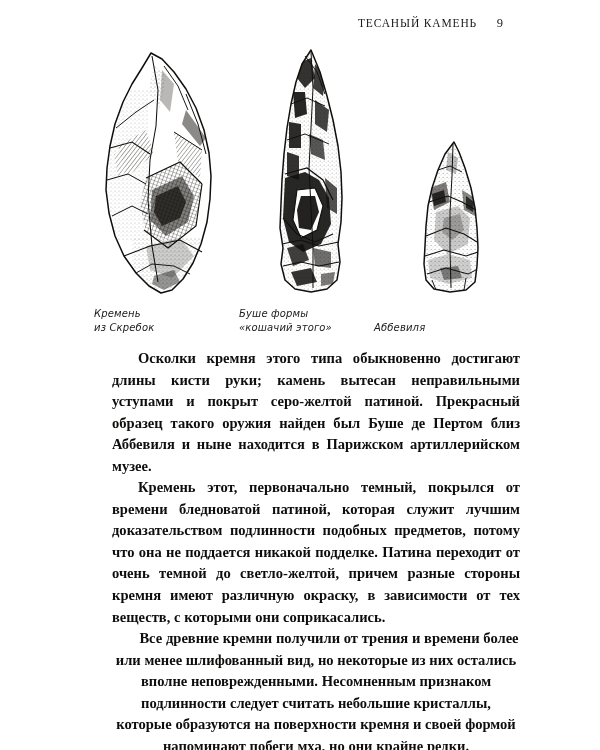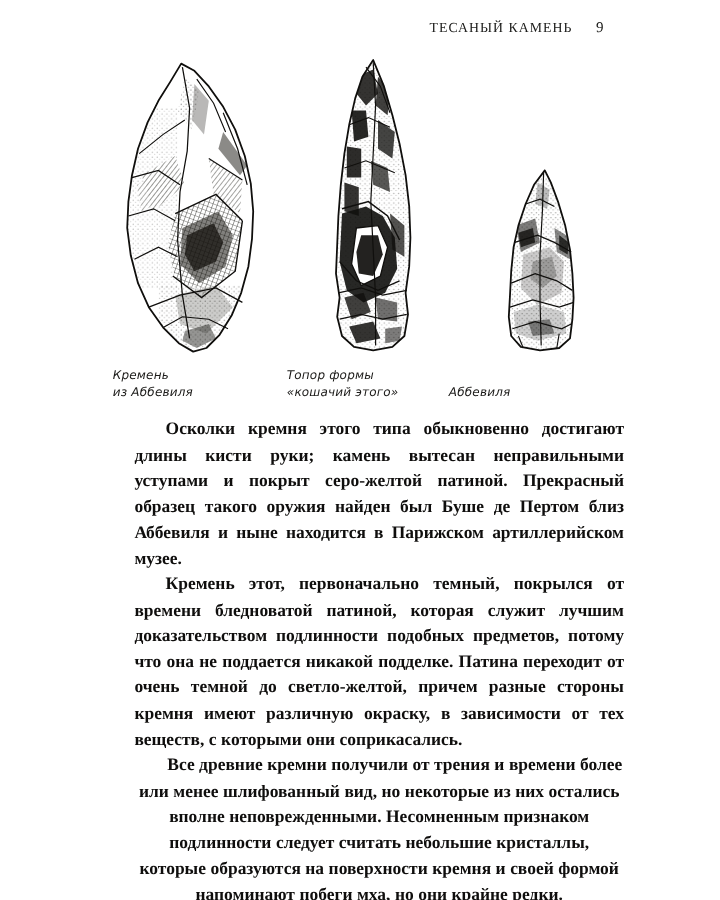--- a/index.html
+++ b/index.html
@@ -186,21 +186,21 @@
           <path d="M72 82 L100 100" fill="none" stroke="#100f0d" stroke-width="1"></path>
           <path d="M84 44 L96 74 L104 104" fill="none" stroke="#100f0d" stroke-width="1"></path>
           <path d="M22 206 L48 196 L78 190 L100 202" fill="none" stroke="#100f0d" stroke-width="1.05"></path>
           <path d="M34 223 L50 214 L72 216 L88 224" fill="none" stroke="#100f0d" stroke-width="0.95"></path>
           <path d="M14 78 L34 62 L52 50" fill="none" stroke="#100f0d" stroke-width="0.95"></path>
           <path d="M62 16 L76 36 L86 60" fill="none" stroke="#100f0d" stroke-width="0.95"></path>
         </svg>
       </div>
       <div class="fig-caption">
         <span>Кремень</span>
-        <span>из Аббевиля</span>
+        <span>из Скребок</span>
       </div>
     </div>
 
     <div class="figure" id="figure-2">
       <div class="fig-art">
         <svg width="84" height="250" viewBox="0 0 84 250" xmlns="http://www.w3.org/2000/svg">
           <defs>
             <pattern id="stipple2" width="4" height="4" patternUnits="userSpaceOnUse">
               <rect width="4" height="4" fill="#ffffff"></rect>
               <circle cx="1.2" cy="1.1" r="0.6" fill="#15140f"></circle>
@@ -247,21 +247,21 @@
           <path d="M12 170 L26 186 L44 194 L62 186" fill="none" stroke="#100f0d" stroke-width="1.1"></path>
           <path d="M26 142 L44 140 L52 158 L46 182 L30 190 L22 172 Z" fill="none" stroke="#100f0d" stroke-width="1.1"></path>
           <path d="M11 196 L30 192 L48 198 L68 194" fill="none" stroke="#100f0d" stroke-width="1.05"></path>
           <path d="M12 218 L30 214 L48 218 L68 214" fill="none" stroke="#100f0d" stroke-width="1.05"></path>
           <path d="M20 56 L36 50 L54 58" fill="none" stroke="#100f0d" stroke-width="0.95"></path>
           <path d="M16 92 L34 86 L58 96" fill="none" stroke="#100f0d" stroke-width="0.95"></path>
           <path d="M34 8 L46 24 L54 46" fill="none" stroke="#100f0d" stroke-width="0.95"></path>
         </svg>
       </div>
       <div class="fig-caption">
-        <span>Топор формы</span>
+        <span>Буше формы</span>
         <span>«кошачий этого»</span>
       </div>
     </div>
 
     <div class="figure" id="figure-3">
       <div class="fig-art">
         <svg width="70" height="158" viewBox="0 0 70 158" xmlns="http://www.w3.org/2000/svg">
           <defs>
             <pattern id="stipple3" width="4" height="4" patternUnits="userSpaceOnUse">
               <rect width="4" height="4" fill="#ffffff"></rect>

